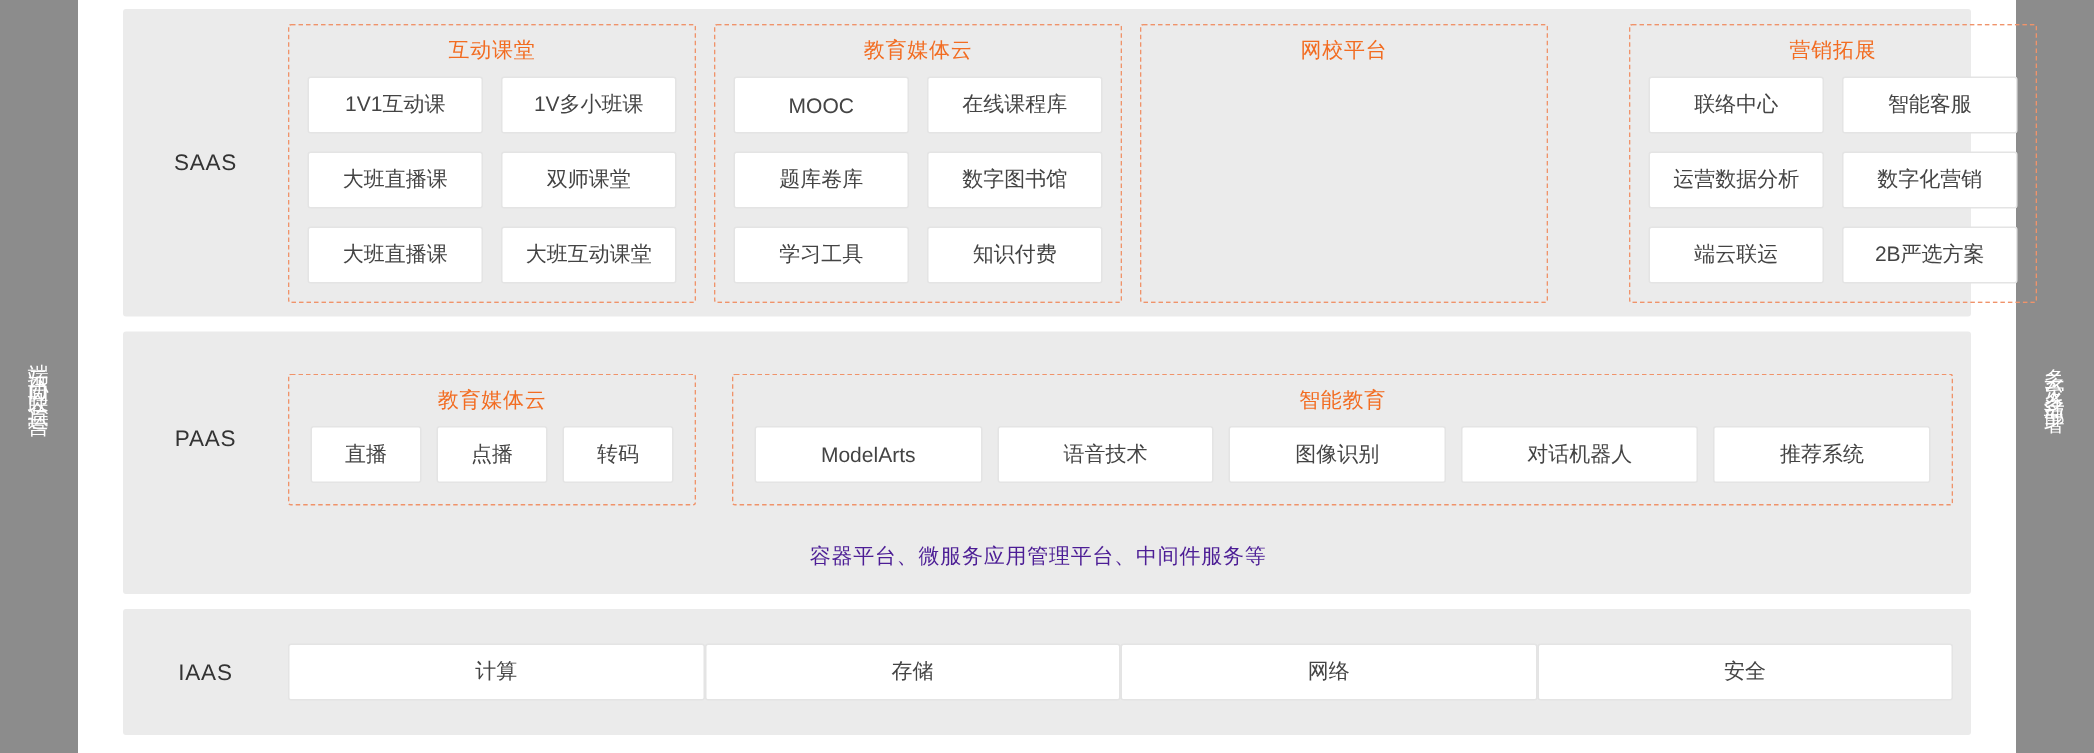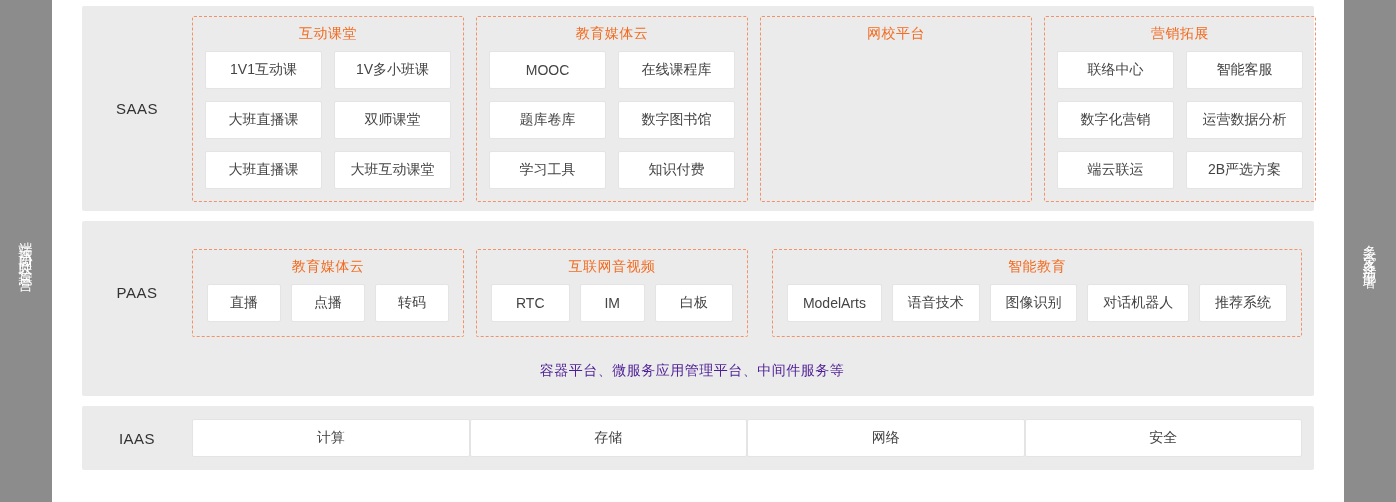--- a/index.html
+++ b/index.html
@@ -127,21 +127,21 @@
     white-space: nowrap;
   }
   .saas .tiles {
     grid-template-columns: 1fr 1fr;
     grid-auto-rows: 38px;
     gap: 12px;
   }
   .g-saas-1 { flex: 0 0 272px; }
   .g-saas-2 { flex: 0 0 272px; }
   .g-saas-3 { flex: 0 0 272px; }
-  .g-saas-4 { flex: 0 0 272px; }
+  .g-saas-4 { flex: 0 0 272px; margin-left: 42px; }
 
   
   .paas {
     height: 175px;
     padding: 10px 12px 10px 0;
     flex-direction: column;
     align-items: stretch;
   }
   .paas-top {
     display: flex;
@@ -173,21 +173,21 @@
   .paas-footnote {
     text-align: center;
     color: #4c1d95;
     font-size: 14px;
     padding: 8px 0 6px 0;
     letter-spacing: 0.5px;
   }
 
   
   .iaas {
-    height: 64px;
+    height: 84px;
     padding: 0 12px 0 0;
   }
   .iaas .layer-body {
     gap: 0;
   }
   .iaas .tile {
     height: 38px;
     flex: 1 1 0;
     font-size: 14px;
   }
@@ -237,22 +237,22 @@
 
         <div class="group g-saas-3">
           <div class="group-title">网校平台</div>
         </div>
 
         <div class="group g-saas-4">
           <div class="group-title">营销拓展</div>
           <div class="tiles">
             <div class="tile">联络中心</div>
             <div class="tile">智能客服</div>
+            <div class="tile">运营数据分析</div>
             <div class="tile">数字化营销</div>
-            <div class="tile">运营数据分析</div>
             <div class="tile">端云联运</div>
             <div class="tile">2B严选方案</div>
           </div>
         </div>
 
       </div>
     </div>
 
     <div class="layer paas">
       <div class="paas-top">
@@ -261,28 +261,20 @@
 
           <div class="group g-paas-1">
             <div class="group-title">教育媒体云</div>
             <div class="tiles">
               <div class="tile">直播</div>
               <div class="tile">点播</div>
               <div class="tile">转码</div>
             </div>
           </div>
 
-          <div class="group g-paas-2">
-            <div class="group-title">互联网音视频</div>
-            <div class="tiles">
-              <div class="tile">RTC</div>
-              <div class="tile">IM</div>
-              <div class="tile">白板</div>
-            </div>
-          </div>
 
           <div class="group g-paas-3">
             <div class="group-title">智能教育</div>
             <div class="tiles">
               <div class="tile">ModelArts</div>
               <div class="tile">语音技术</div>
               <div class="tile">图像识别</div>
               <div class="tile">对话机器人</div>
               <div class="tile">推荐系统</div>
             </div>

